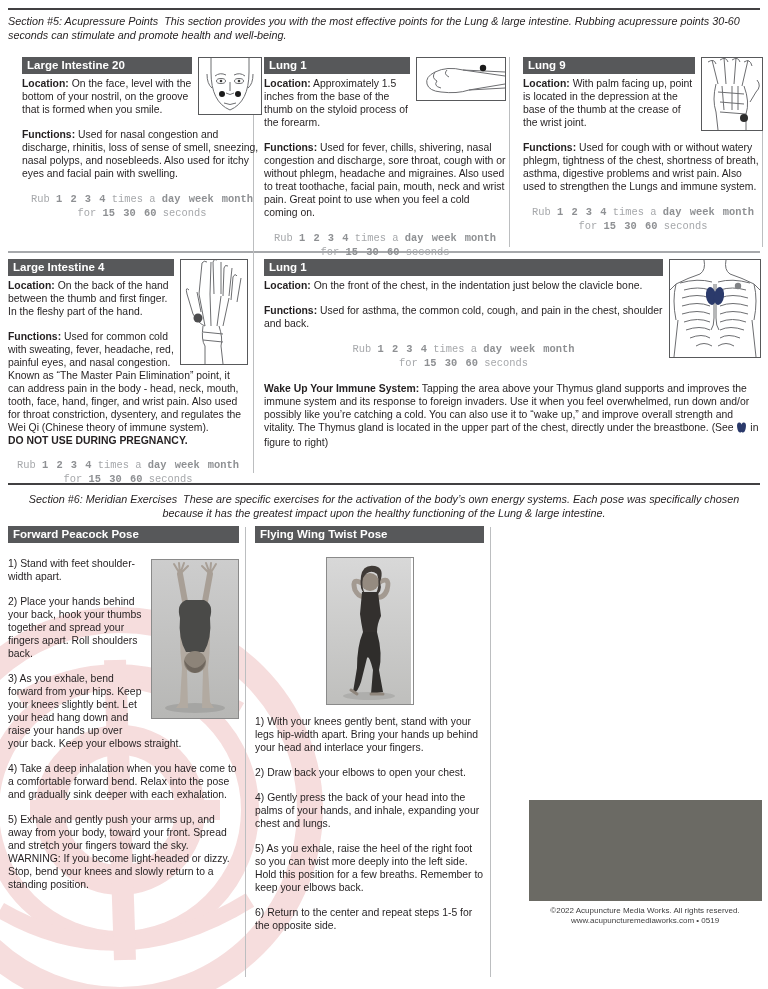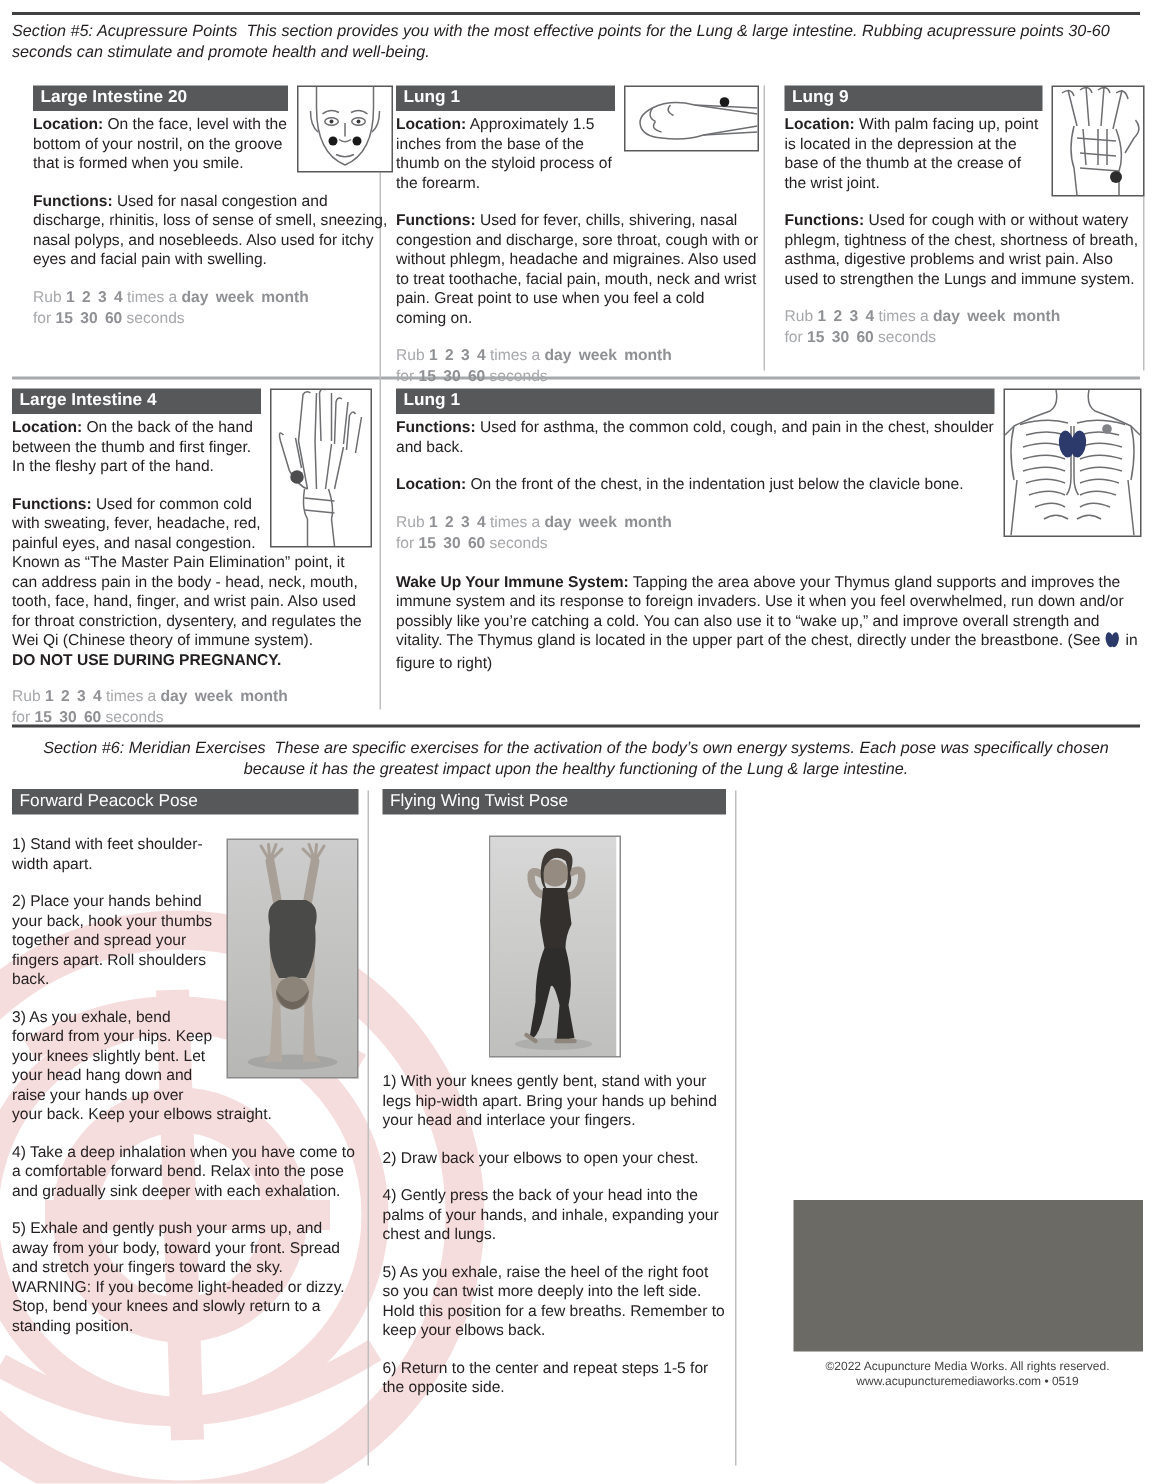--- a/index.html
+++ b/index.html
@@ -7,27 +7,27 @@
        font-family:"Liberation Sans","DejaVu Sans",sans-serif;color:#231f20;}
   .hline{position:absolute;background:#414042;}
   .vline{position:absolute;width:1px;background:#bcbec0;}
   .col{position:absolute;font-size:10.4px;line-height:13px;}
   .pt-header{background:#57585a;color:#fff;font-weight:bold;font-size:11.5px;
              line-height:15px;padding:1px 0 1px 5px;overflow:hidden;margin-bottom:3px;}
   .imgbox{float:right;border:1px solid #58595b;background:#fff;margin:0 0 4px 6px;}
   .imgbox svg{display:block;}
   p{margin:0 0 12px 0;}
   p.nomb{margin-bottom:0;}
-  .rub{color:#a6a8ab;font-size:10.4px;line-height:14px;margin:11px 0 10px 0;}
+  .rub{text-align:center;color:#a6a8ab;font-size:10.4px;line-height:14px;margin:11px 0 10px 0;font-family:Liberation Mono, monospace;}
   .rub b{color:#8e9093;word-spacing:2px;}
   .intro{position:absolute;left:8px;width:752px;font-size:10.8px;line-height:14px;font-style:italic;}
   .intro b{font-weight:normal;}
   .intro .lead{margin-right:6px;}
   .warn{font-weight:bold;}
-  .pose-header{background:#57585a;color:#fff;font-weight:normal;font-size:11.5px;
+  .pose-header{background:#57585a;color:#fff;font-weight:bold;font-size:11.5px;
                line-height:15px;padding:1px 0 1px 5px;margin-bottom:14px;}
   .photo{border:1px solid #8a8a8a;}
   .photo svg{display:block;}
   .photo.float{float:right;margin:2px 0 6px 8px;}
   .photo.center{margin:4px auto 10px auto;display:block;width:86px;}
   .graybox{position:absolute;left:529px;top:800px;width:233px;height:101px;background:#6b6a64;}
   .footer{position:absolute;left:512px;top:906px;width:266px;text-align:center;
           font-size:8px;line-height:10px;color:#404041;}
   .thymus{display:inline-block;vertical-align:-2px;}
   .watermark{position:absolute;left:-90px;top:580px;z-index:0;pointer-events:none;}
@@ -184,22 +184,22 @@
           <path d="M8,60 L4,97 M82,60 L86,97"></path>
         </g>
         <g fill="#2b3a6b">
           <ellipse cx="41" cy="36" rx="5" ry="9" transform="rotate(-8 41 36)"></ellipse>
           <ellipse cx="49" cy="36" rx="5" ry="9" transform="rotate(8 49 36)"></ellipse>
         </g>
         <circle cx="68" cy="26" r="3.2" fill="#808285"></circle>
       </svg>
     </span>
     <div class="pt-header">Lung 1</div>
+    <p><b>Location:</b> <span>On the front of the chest, in the indentation just below the clavicle bone.</span></p>
     <p><b>Functions:</b> <span>Used for asthma, the common cold, cough, and pain in the chest, shoulder and back.</span></p>
-    <p><b>Location:</b> <span>On the front of the chest, in the indentation just below the clavicle bone.</span></p>
     <div class="rub" style="margin:6px 0 12px 0;">
       <span>Rub</span> <b>1 2 3 4</b> <span>times a</span> <b>day week month</b><br>
       <span>for</span> <b>15 30 60</b> <span>seconds</span>
     </div>
     <p><b>Wake Up Your Immune System:</b> <span>Tapping the area above your Thymus gland supports and improves the immune system and its response to foreign invaders. Use it when you feel overwhelmed, run down and/or possibly like you’re catching a cold. You can also use it to “wake up,” and improve overall strength and vitality. The Thymus gland is located in the upper part of the chest, directly under the breastbone. (See</span>
       <span class="thymus"><svg width="11" height="11" viewBox="0 0 11 11">
             <ellipse cx="3.8" cy="5.5" rx="2.6" ry="5" transform="rotate(-10 3.8 5.5)" fill="#2b3a6b"></ellipse>
             <ellipse cx="7.2" cy="5.5" rx="2.6" ry="5" transform="rotate(10 7.2 5.5)" fill="#2b3a6b"></ellipse>
           </svg></span>
       <span>in figure to right)</span></p>

